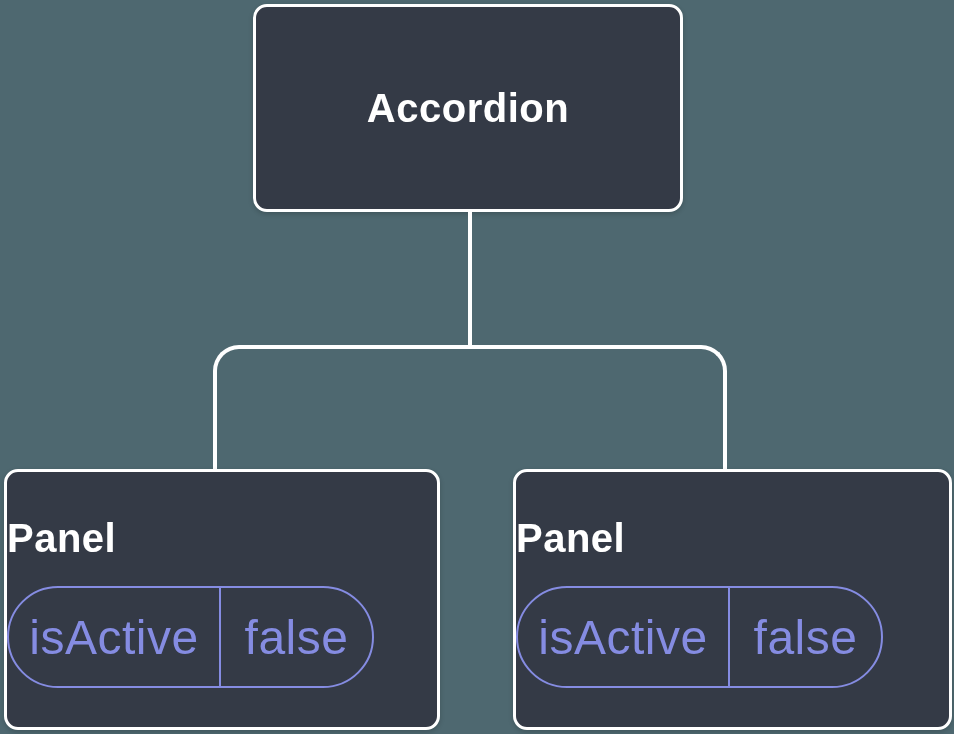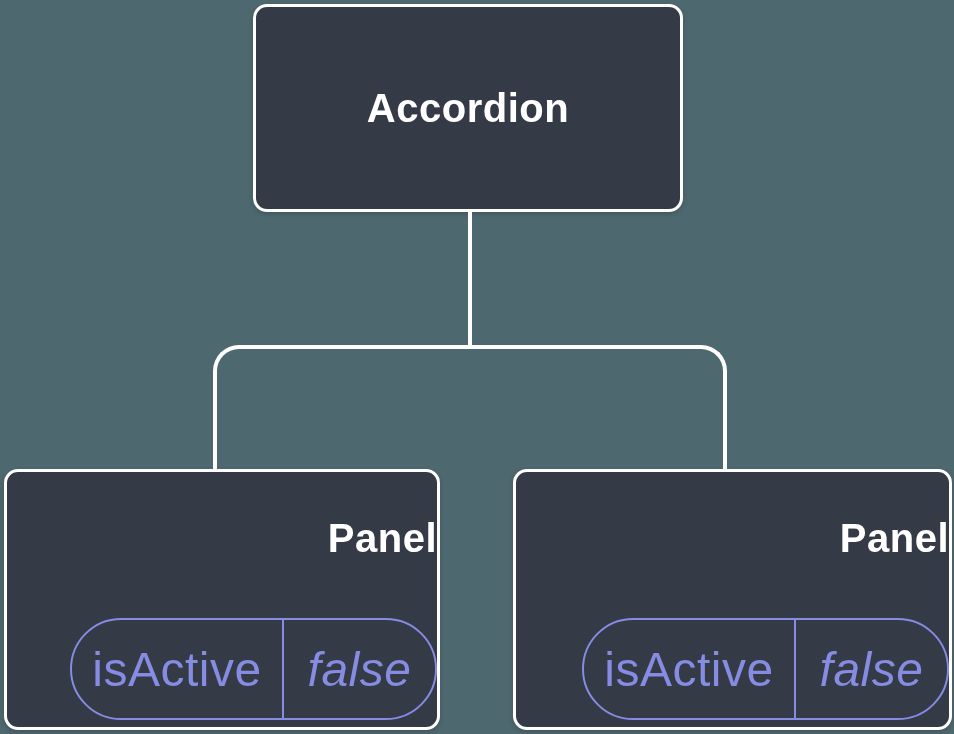--- a/index.html
+++ b/index.html
@@ -48,43 +48,42 @@
     position:absolute;
     left:213px;top:345px;width:514px;height:125px;
     border-top:4px solid var(--connector);
     border-left:4px solid var(--connector);
     border-right:4px solid var(--connector);
     border-bottom:none;
     border-radius:26px 26px 0 0;
   }
   .node-panel{
     top:469px;height:261px;
-    display:flex;flex-direction:column;align-items:flex-end;
+    display:flex;flex-direction:column;align-items:flex-start;
     padding-top:42px;
-    gap:32px;
   }
   .node-panel-left{left:4px;width:436px;}
   .node-panel-right{left:513px;width:439px;}
   .state-pill{
     margin-top:24px;
     width:367px;height:102px;
     border:2px solid var(--accent);
     border-radius:51px;
     display:flex;
     overflow:hidden;
   }
   .pill-cell{
     display:flex;align-items:center;justify-content:center;
     color:var(--accent);
     font-size:48px;
     font-weight:400;
     letter-spacing:0.5px;
   }
   .pill-key{width:212px;border-right:2px solid var(--accent);}
-  .pill-value{flex:1;font-style:italic;}
+  .pill-value{flex:1;}
 </style>
 </head>
 <body>
 
 <div class="canvas">
 
   <div class="node node-root">
     <span class="node-label">Accordion</span>
   </div>
 

